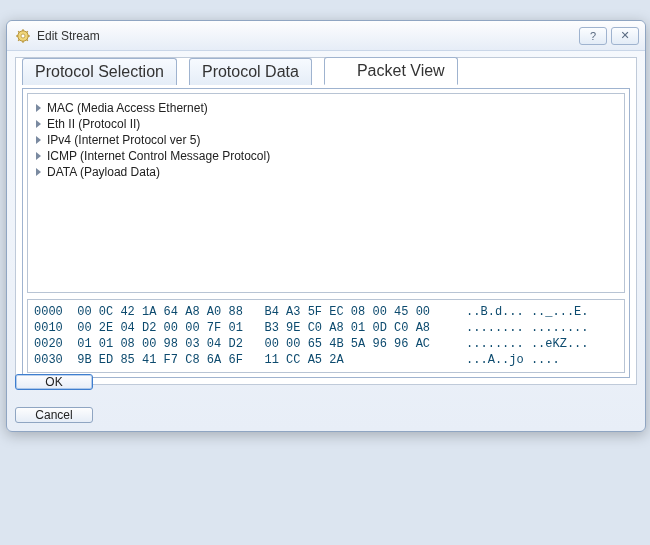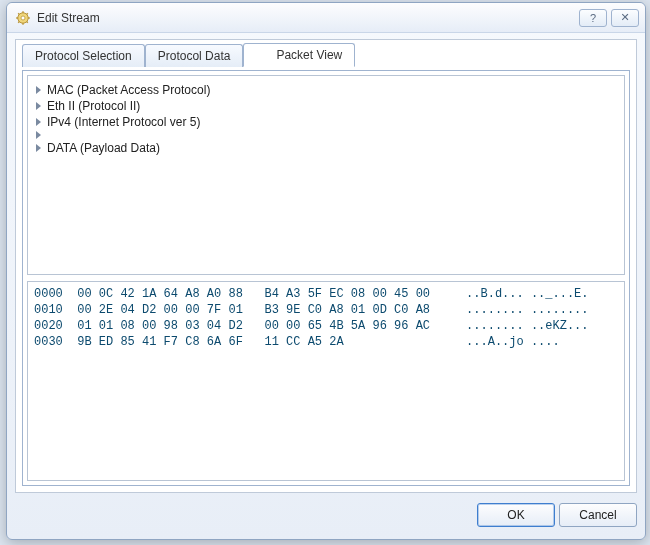--- a/index.html
+++ b/index.html
@@ -7,22 +7,22 @@
     margin: 0;
     font-family: "Segoe UI", Tahoma, sans-serif;
     font-size: 12px;
     background: #dce5f0;
     width: 650px;
     height: 545px;
     overflow: hidden;
   }
   .window {
     position: absolute;
-    left: 6px; top: 2px;
-    width: 640px; height: 538px;
+    left: 6px; top: 20px;
+    width: 640px; height: 412px;
     background: linear-gradient(#f6f9fd, #e8eef7);
     border: 1px solid #8fa5c2;
     border-radius: 6px;
     box-shadow: 0 3px 14px rgba(0,0,0,0.25);
   }
   .titlebar {
     height: 30px;
     display: flex;
     align-items: center;
     padding: 0 6px 0 8px;
@@ -60,23 +60,23 @@
     height: 26px;
     padding: 4px 6px 0 6px;
     gap: 0;
   }
   .tab {
     padding: 4px 12px 4px 12px;
     border: 1px solid #9fb3cf;
     border-bottom: none;
     background: linear-gradient(#f7faff, #e5edf7);
     color: #333;
-    margin-right: 0;
+    margin-right: 12px;
     border-radius: 3px 3px 0 0;
-    font-size: 12px;
+    font-size: 16px;
     position: relative;
     top: 1px;
     cursor: default;
   }
   .tab.active {
     background: #fff;
     border-bottom: 1px solid #fff;
     z-index: 2;
     padding-left: 32px;
   }
@@ -121,22 +121,23 @@
     color: #0c4a6e;
     overflow: auto;
     line-height: 16px;
   }
   .footer {
     position: absolute;
     left: 8px; right: 8px; bottom: 8px;
     height: 32px;
     display: flex;
     justify-content: flex-end;
-    align-items: center;
-    gap: 4px;
+    align-items: flex-start;
+    gap: 17px;
+    flex-direction: column;
   }
   .btn {
     min-width: 78px;
     height: 24px;
     border: 1px solid #8fa5c2;
     border-radius: 3px;
     background: linear-gradient(#fdfdfe, #e6edf7);
     color: #222;
     font-size: 12px;
     display: inline-flex; align-items: center; justify-content: center;
@@ -181,32 +182,33 @@
       <div class="tab">Protocol Selection</div>
       <div class="tab">Protocol Data</div>
       <div class="tab active">Packet View</div>
     </div>
 
     <div class="tabpage">
 
       <div class="treepane">
         <div class="tree-item">
           <span class="tri"></span>
-          <span>MAC (Packet Access Protocol)</span>
+          <span>MAC (Media Access Ethernet)</span>
         </div>
         <div class="tree-item">
           <span class="tri"></span>
           <span>Eth II (Protocol II)</span>
         </div>
         <div class="tree-item">
           <span class="tri"></span>
           <span>IPv4 (Internet Protocol ver 5)</span>
         </div>
         <div class="tree-item">
           <span class="tri"></span>
+          <span>ICMP (Internet Control Message Protocol)</span>
         </div>
         <div class="tree-item">
           <span class="tri"></span>
           <span>DATA (Payload Data)</span>
         </div>
       </div>
 
       <div class="hexpane">0000  00 0C 42 1A 64 A8 A0 88   B4 A3 5F EC 08 00 45 00     ..B.d... .._...E.
 0010  00 2E 04 D2 00 00 7F 01   B3 9E C0 A8 01 0D C0 A8     ........ ........
 0020  01 01 08 00 98 03 04 D2   00 00 65 4B 5A 96 96 AC     ........ ..eKZ...

